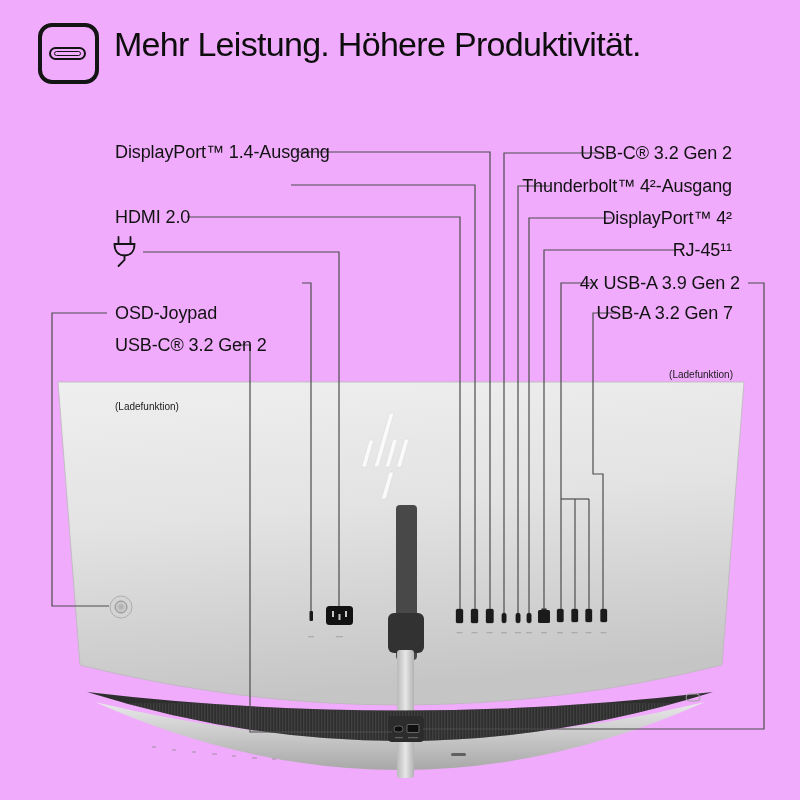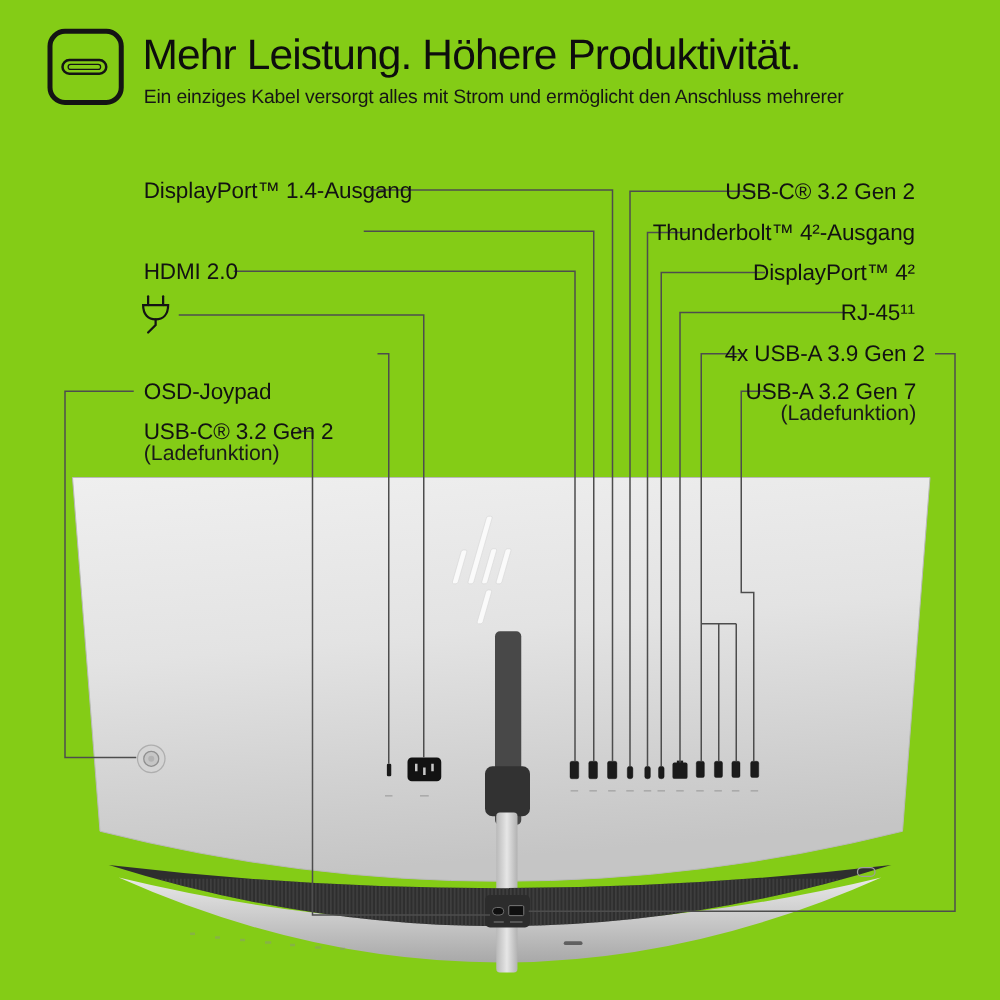--- a/index.html
+++ b/index.html
@@ -1,48 +1,47 @@
 <!DOCTYPE html>
 <html><head>
 <meta charset="utf-8">
 <style>
   html,body{margin:0;padding:0;background:#fff;}
-  #stage{position:relative;width:800px;height:800px;background:#84cc16;overflow:hidden;
+  #stage{position:relative;width:800px;height:800px;background:#f0abfc;overflow:hidden;
          font-family:"Liberation Sans","DejaVu Sans",sans-serif;color:#111;}
   .abs{position:absolute;}
   #usbc-box{position:absolute;left:38px;top:23px;width:53px;height:53px;
             border:4.5px solid #141414;border-radius:14px;}
   #usbc-pill{position:absolute;left:7px;top:20px;width:33px;height:9px;
              border:2.6px solid #141414;border-radius:8px;}
   #usbc-slot{position:absolute;left:3px;top:2px;width:25px;height:2.6px;
              border:1.2px solid #141414;border-radius:3px;}
   #title{position:absolute;left:114px;top:25px;font-size:34px;font-weight:500;
          letter-spacing:-0.7px;color:#0d0d0d;white-space:nowrap;}
   .sub-line{position:absolute;left:115px;font-size:15.5px;letter-spacing:-0.15px;
             color:#161616;white-space:nowrap;}
   .lbl{position:absolute;font-size:18px;line-height:16px;letter-spacing:-0.1px;
        color:#121212;white-space:nowrap;}
   .lbl.r{text-align:right;}
-  .sublbl{position:absolute;font-size:17px;line-height:12px;color:#1a1a1a;white-space:nowrap;}
+  .sublbl{position:absolute;font-size:10px;line-height:12px;color:#1a1a1a;white-space:nowrap;margin-top:44px;}
   svg{display:block;}
   #lines{position:absolute;left:0;top:0;pointer-events:none;}
 </style>
 </head>
 <body>
 
 <div id="stage">
 
   <div id="usbc-box">
     <div id="usbc-pill">
       <div id="usbc-slot"></div>
     </div>
   </div>
 
   <div id="title">Mehr Leistung. Höhere Produktivität.</div>
-  <div class="sub-line" style="top:69px">Ein einziges Kabel versorgt alles mit Strom und ermöglicht den Anschluss mehrerer</div>
 
   <svg class="abs" width="800" height="800" viewBox="0 0 800 800">
     <defs>
       <linearGradient id="panelGrad" x1="0" y1="0" x2="0.18" y2="1">
         <stop offset="0" stop-color="#efefef"></stop>
         <stop offset="0.45" stop-color="#e3e3e3"></stop>
         <stop offset="1" stop-color="#c5c5c5"></stop>
       </linearGradient>
       <linearGradient id="stripGrad" x1="0" y1="0" x2="0" y2="1">
         <stop offset="0" stop-color="#e9e9e9"></stop>

